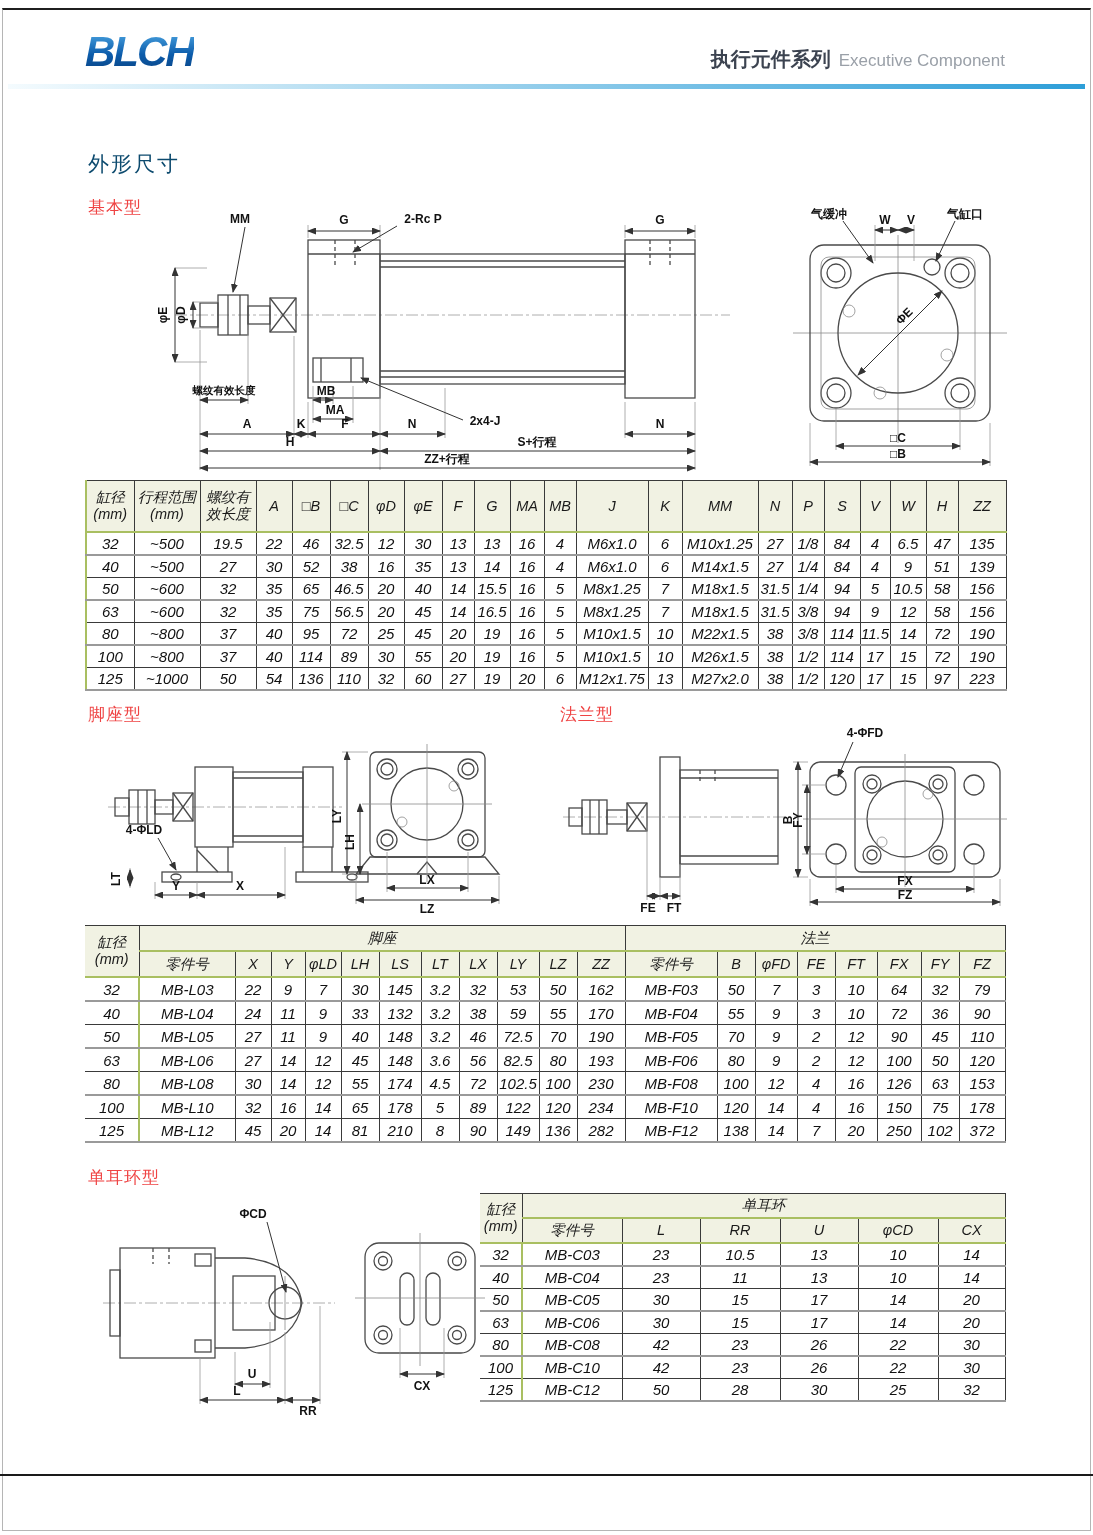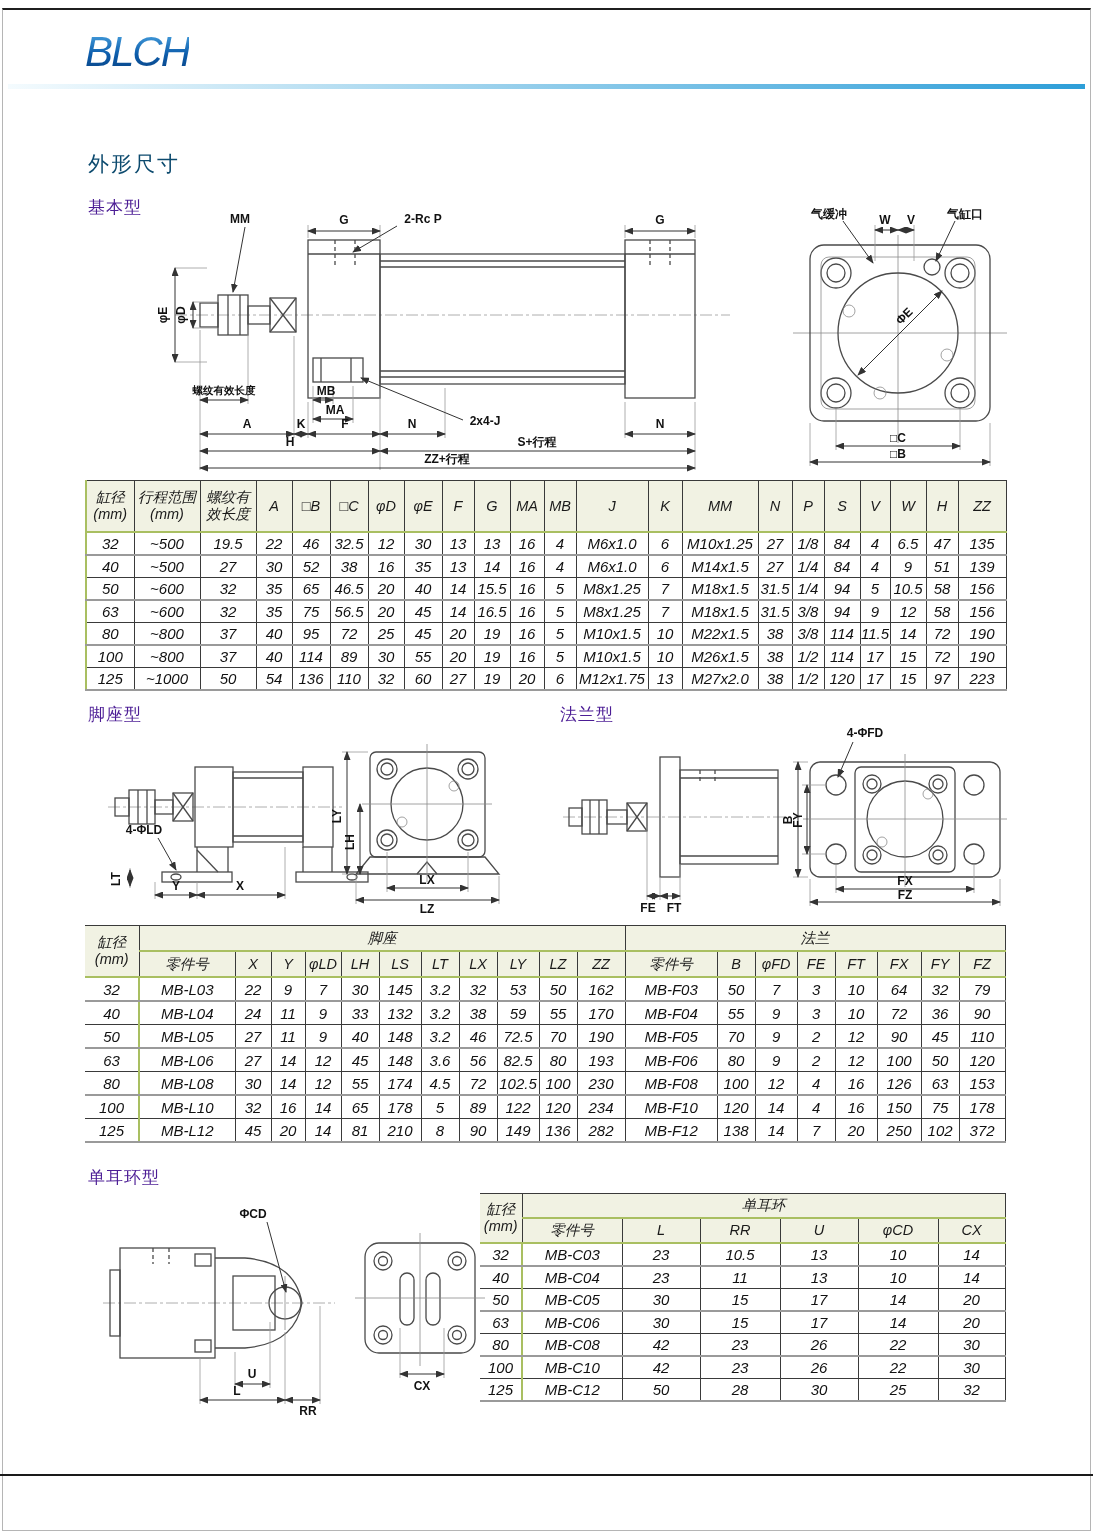--- a/index.html
+++ b/index.html
@@ -2,30 +2,30 @@
 <html><head>
 <meta charset="utf-8">
 <style>
   html,body{margin:0;padding:0;background:#e8e8e8;}
   .page{position:relative;width:1093px;height:1535px;background:#ffffff;margin:0 auto;
         font-family:"Liberation Sans","DejaVu Sans",sans-serif;color:#1a1a1a;overflow:hidden;}
   .frame{position:absolute;left:2px;right:2px;top:8px;bottom:4px;
          border:1px solid #b5b5b5;border-top:2px solid #1f1f1f;pointer-events:none;}
   .abs{position:absolute;}
   
-  .logo{position:absolute;left:85px;top:28px;font-size:42px;font-weight:400;font-style:italic;
+  .logo{position:absolute;left:85px;top:28px;font-size:42px;font-weight:700;font-style:italic;
         letter-spacing:-2px;background:linear-gradient(180deg,#55b0ea 0%,#0c5cab 55%,#093f7d 100%);
         -webkit-background-clip:text;background-clip:text;color:transparent;}
   .series{position:absolute;right:88px;top:46px;display:flex;align-items:baseline;gap:8px;}
   .series .cn{font-size:20px;color:#3c4350;font-weight:600;}
   .series .en{font-size:17px;color:#9aa0a8;}
   .blueline{position:absolute;left:8px;right:8px;top:84px;height:5px;
             background:linear-gradient(90deg,#f4fbfe 0%,#aedaf0 35%,#2d9ed8 100%);}
   .pagetitle{position:absolute;left:88px;top:150px;font-size:21px;color:#0c4a6e;letter-spacing:2px;}
-  .seclabel{position:absolute;font-size:17px;color:#4c1d95;letter-spacing:1px;}
+  .seclabel{position:absolute;font-size:17px;color:#ef4444;letter-spacing:1px;}
   
   table{border-collapse:collapse;table-layout:fixed;font-style:italic;}
   th,td{border:1px solid #3a3a3a;text-align:center;padding:0;overflow:hidden;}
   th{background:#f1f2e3;font-weight:400;line-height:1.15;white-space:pre-line;
      border-bottom:2px solid #a9bf61;font-size:14.5px;}
   td{font-size:15px;color:#111;}
   tbody tr:nth-child(odd) td{border-bottom:2.5px solid #9a9a9a;}
   .t1{width:920px;border-left:2px solid #a9bf61;}
   .t1 th{height:50px;}
   .t1 td{height:21px;}
@@ -53,20 +53,24 @@
   .footer .brand{font-size:16px;color:#555;letter-spacing:1px;}
   .footer .pnum{font-size:29px;color:#9bc15c;}
 </style>
 </head>
 <body>
 
 <div class="page">
   <div class="frame"></div>
 
   <div class="logo">BLCH</div>
+  <div class="series">
+    <span class="cn">执行元件系列</span>
+    <span class="en">Executive Component</span>
+  </div>
   <div class="blueline"></div>
 
   <div class="pagetitle">外形尺寸</div>
   <div class="seclabel" style="left:88px;top:196px;">基本型</div>
 
   <svg class="abs" style="left:145px;top:210px;" width="625" height="262" viewBox="0 0 625 262">
     <defs>
       <marker id="me" markerWidth="9" markerHeight="7" refX="8" refY="3.5" orient="auto" markerUnits="userSpaceOnUse">
         <path d="M0,0 L9,3.5 L0,7 Z" fill="#333"></path>
         </marker>

